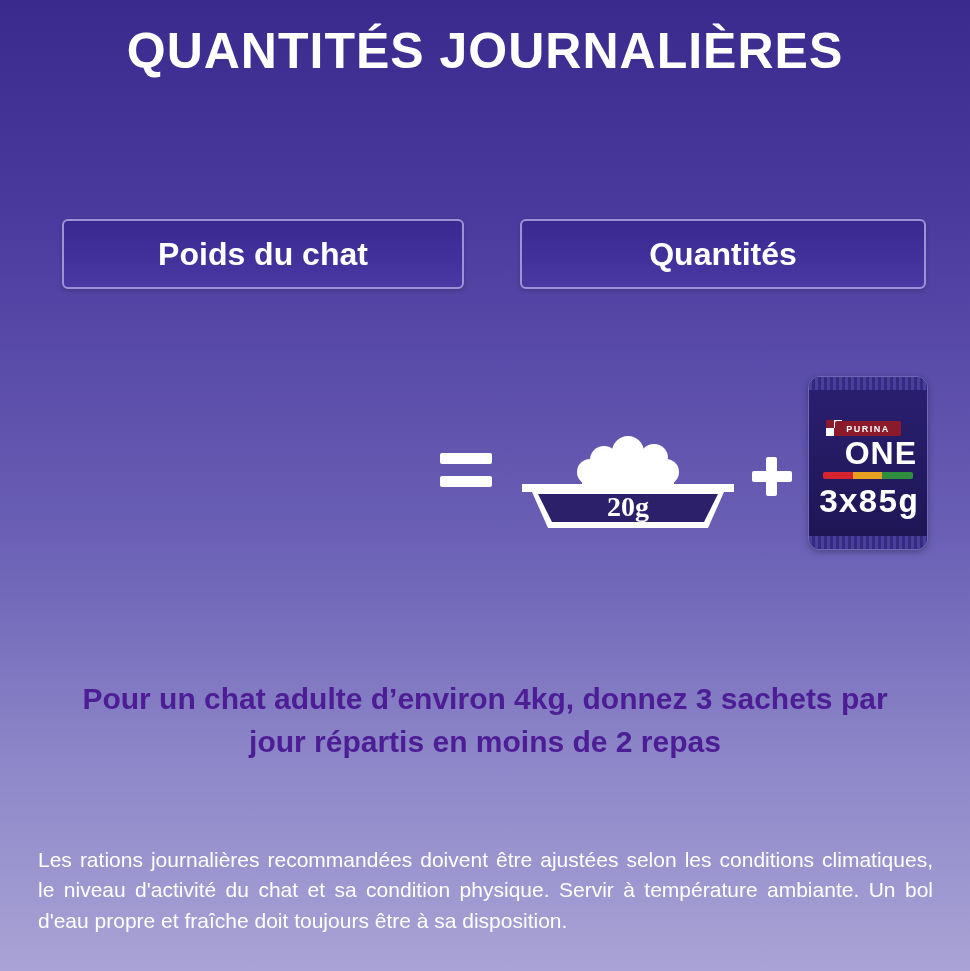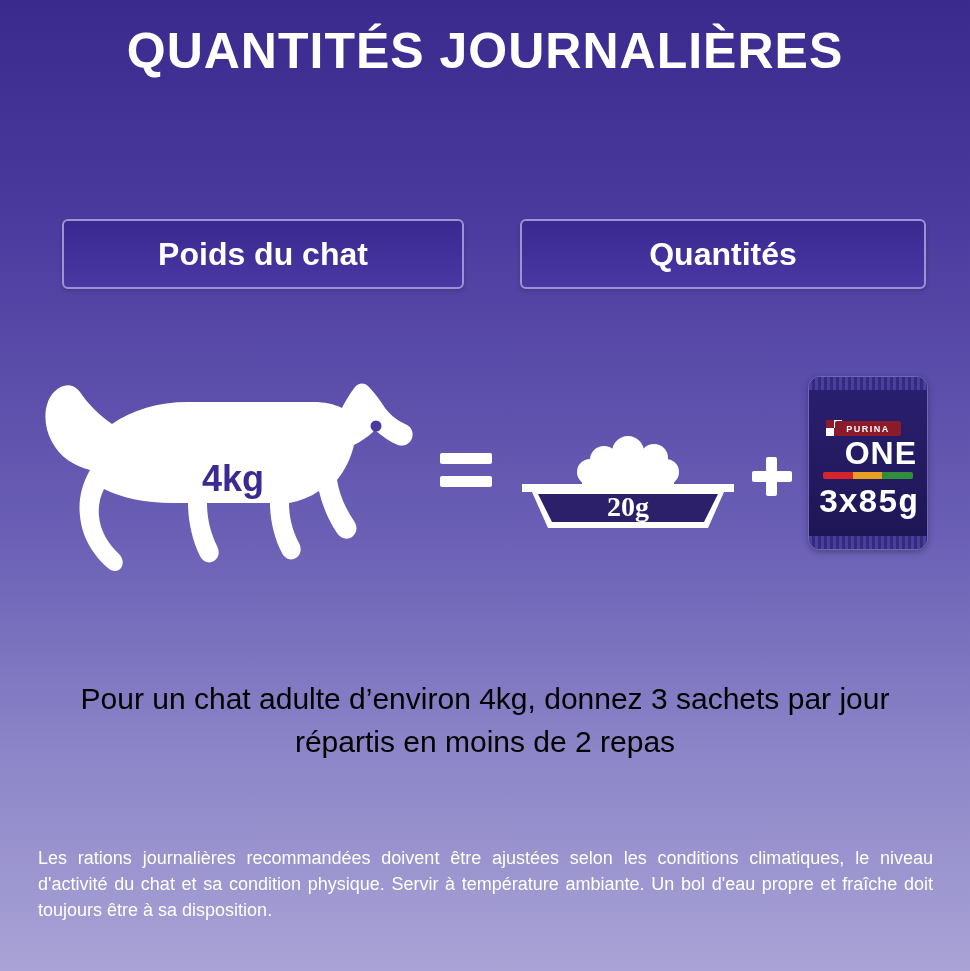--- a/index.html
+++ b/index.html
@@ -237,31 +237,31 @@
   }
 
   
   .lead {
     position: absolute;
     left: 60px;
     top: 678px;
     width: 850px;
     text-align: center;
     font-size: 30px;
-    font-weight: normal;
+    font-weight: bold;
     line-height: 1.42;
-    color: #000000;
+    color: #4c1d95;
   }
 
   .fineprint {
     position: absolute;
     left: 38px;
     top: 845px;
     width: 895px;
-    font-size: 18px;
+    font-size: 21px;
     line-height: 1.45;
     color: #ffffff;
     text-align: justify;
   }
 </style>
 </head>
 <body>
 
 <div class="page">
 
@@ -270,66 +270,20 @@
   <div class="pill" id="pill-amount">
     <span class="pill-text">Quantités</span>
   </div>
 
   <div class="pill" id="pill-weight">
     <span class="pill-text">Poids du chat</span>
   </div>
 
   <div class="row">
 
-    <div class="cat-wrap">
-      <svg width="390" height="205" viewBox="0 0 390 205" aria-hidden="true">
-        <path fill="#ffffff" d="
-          M16,12
-          C6,22 4,44 14,62
-          C22,77 36,86 52,90
-          C44,104 40,120 42,136
-          C44,158 56,176 70,188
-          C74,192 80,192 83,188
-          C86,184 85,178 81,174
-          C70,164 62,150 61,136
-          C60,126 62,117 66,109
-          C84,118 108,123 134,123
-          L150,123
-          C150,140 154,160 162,176
-          C165,182 171,184 176,181
-          C181,178 182,172 179,166
-          C172,152 169,137 169,123
-          L232,123
-          C232,139 236,158 244,173
-          C247,179 253,181 258,178
-          C263,175 264,169 261,163
-          C254,150 251,136 251,123
-          C262,121 272,117 281,111
-          C284,124 290,140 299,153
-          C303,159 309,160 314,157
-          C319,153 320,147 316,141
-          C307,128 301,113 299,100
-          C307,90 313,78 316,65
-          C322,62 330,57 337,50
-          C344,56 352,62 360,65
-          C366,67 372,64 374,58
-          C376,52 373,46 367,44
-          C358,40 350,33 345,25
-          C341,19 336,12 330,6
-          C326,2 320,3 317,7
-          C313,12 308,20 304,28
-          C296,24 286,22 276,22
-          L150,22
-          C120,22 94,30 74,44
-          C62,36 50,24 42,12
-          C36,4 26,2 16,12 Z"></path>
-        <circle cx="338" cy="46" r="5.5" fill="#4a3a9e"></circle>
-      </svg>
-      <div class="cat-weight">4kg</div>
-    </div>
 
     <div class="equals">
       <i></i>
         <i></i>
     </div>
 
     <div class="bowl-wrap">
       <svg width="240" height="110" viewBox="0 0 240 110" aria-hidden="true">
         <g fill="#ffffff">
           <circle cx="96" cy="30" r="14"></circle>

